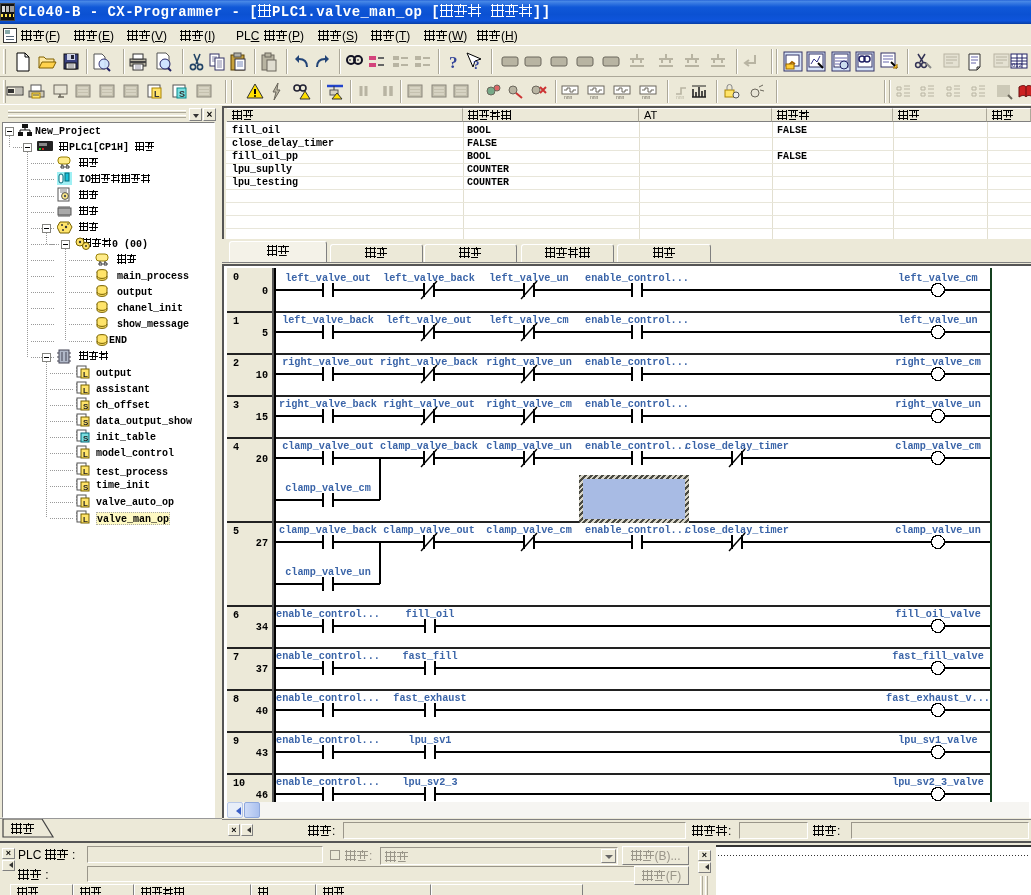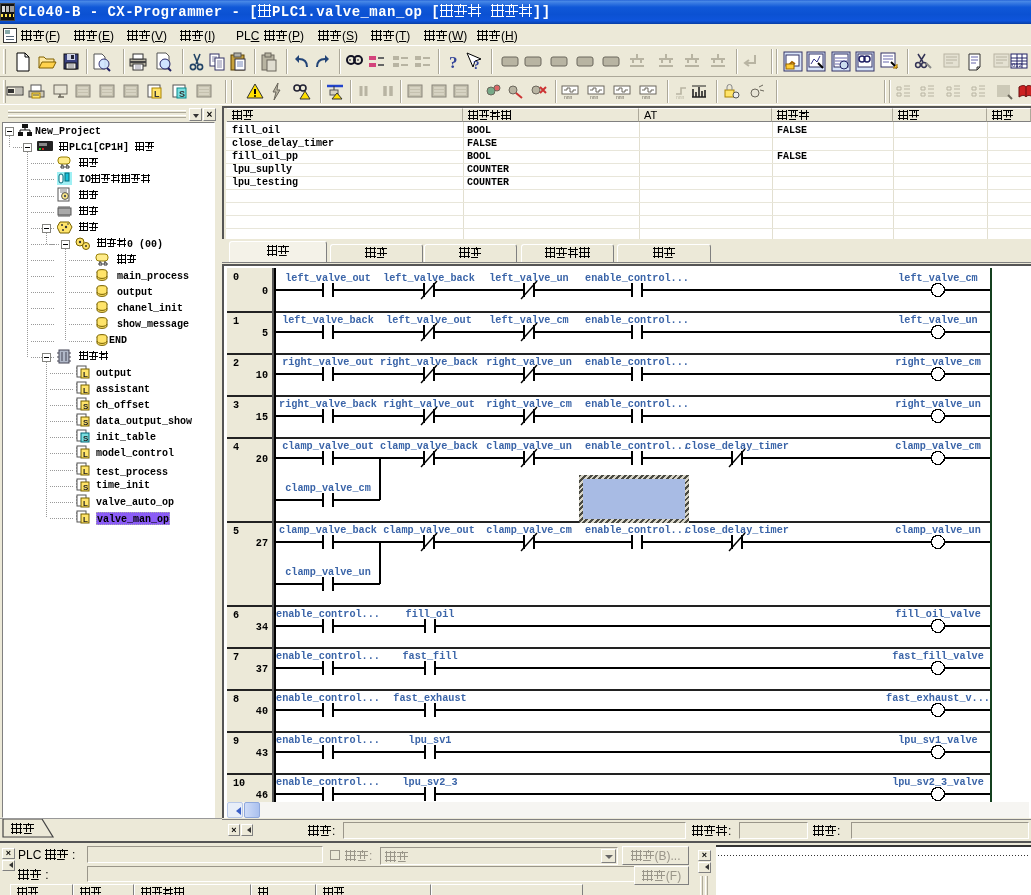--- a/index.html
+++ b/index.html
@@ -464,38 +464,38 @@
 <div class="ab" style="left:63px;top:243.8px;width:5px;height:1px;background:#000"></div>
 <div class="ab" style="left:42px;top:352.7px;width:9px;height:9px;background:#fff;border:1px solid #848480"></div>
 <div class="ab" style="left:44px;top:356.7px;width:5px;height:1px;background:#000"></div>
 <div class="ab" style="left:35px;top:124.8px;white-space:nowrap;height:13px;line-height:13px">New_Project</div>
 <div class="ab" style="left:59px;top:140.9px;white-space:nowrap;height:13px;line-height:13px"><i class="k"></i>PLC1[CP1H] <i class="k"></i><i class="q"></i></div>
 <div class="ab" style="left:79px;top:157.0px;white-space:nowrap;height:13px;line-height:13px"><i class="k"></i><i class="q"></i></div>
 <div class="ab" style="left:79px;top:173.2px;white-space:nowrap;height:13px;line-height:13px">IO<i class="k"></i><i class="q"></i><i class="r"></i><i class="k"></i><i class="q"></i><i class="r"></i></div>
 <div class="ab" style="left:79px;top:189.3px;white-space:nowrap;height:13px;line-height:13px"><i class="k"></i><i class="q"></i></div>
 <div class="ab" style="left:79px;top:205.4px;white-space:nowrap;height:13px;line-height:13px"><i class="k"></i><i class="q"></i></div>
 <div class="ab" style="left:79px;top:221.5px;white-space:nowrap;height:13px;line-height:13px"><i class="k"></i><i class="q"></i></div>
-<div class="ab" style="left:97px;top:237.6px;white-space:nowrap;height:13px;line-height:13px"><i class="k"></i><i class="q"></i><i class="r"></i>0 (00)</div>
+<div class="ab" style="left:82px;top:237.6px;white-space:nowrap;height:13px;line-height:13px"><i class="k"></i><i class="q"></i><i class="r"></i>0 (00)</div>
 <div class="ab" style="left:117px;top:253.8px;white-space:nowrap;height:13px;line-height:13px"><i class="k"></i><i class="q"></i></div>
 <div class="ab" style="left:117px;top:269.9px;white-space:nowrap;height:13px;line-height:13px">main_process</div>
 <div class="ab" style="left:117px;top:286.0px;white-space:nowrap;height:13px;line-height:13px">output</div>
 <div class="ab" style="left:117px;top:302.1px;white-space:nowrap;height:13px;line-height:13px">chanel_init</div>
 <div class="ab" style="left:117px;top:318.2px;white-space:nowrap;height:13px;line-height:13px">show_message</div>
 <div class="ab" style="left:109px;top:334.4px;white-space:nowrap;height:13px;line-height:13px">END</div>
 <div class="ab" style="left:79px;top:350.5px;white-space:nowrap;height:13px;line-height:13px"><i class="k"></i><i class="q"></i><i class="r"></i></div>
 <div class="ab" style="left:96px;top:366.6px;white-space:nowrap;height:13px;line-height:13px">output</div>
 <div class="ab" style="left:96px;top:382.7px;white-space:nowrap;height:13px;line-height:13px">assistant</div>
 <div class="ab" style="left:96px;top:398.8px;white-space:nowrap;height:13px;line-height:13px">ch_offset</div>
 <div class="ab" style="left:96px;top:415.0px;white-space:nowrap;height:13px;line-height:13px">data_output_show</div>
 <div class="ab" style="left:96px;top:431.1px;white-space:nowrap;height:13px;line-height:13px">init_table</div>
 <div class="ab" style="left:96px;top:447.2px;white-space:nowrap;height:13px;line-height:13px">model_control</div>
 <div class="ab" style="left:96px;top:466px;white-space:nowrap;height:13px;line-height:13px">test_process</div>
 <div class="ab" style="left:96px;top:479.4px;white-space:nowrap;height:13px;line-height:13px">time_init</div>
 <div class="ab" style="left:96px;top:495.6px;white-space:nowrap;height:13px;line-height:13px">valve_auto_op</div>
-<div class="ab" style="left:96px;top:511.7px;white-space:nowrap;background:#8b5cf6;border:1px dotted #aaa;height:13px;line-height:13px">valve_man_op</div>
+<div class="ab" style="left:96px;top:511.7px;white-space:nowrap;background:#fef9c3;border:1px dotted #aaa;height:13px;line-height:13px">valve_man_op</div>
 </div>
 <svg class="ab" style="left:17px;top:123.0px" width="16" height="15" viewBox="0 0 16 15">
     <rect x="5" y="1" width="6" height="4" fill="#111"></rect>
     <rect x="1" y="9" width="5" height="4" fill="#111"></rect>
     <rect x="10" y="9" width="5" height="4" fill="#111"></rect>
     <path d="M8 5v2M3 9V7h10v2" stroke="#111" fill="none"></path>
   </svg>
 <svg class="ab" style="left:37px;top:139.12px" width="16" height="15" viewBox="0 0 16 15">
     <rect x="0" y="2" width="16" height="10" rx="1" fill="#222"></rect>
     <rect x="2" y="4" width="8" height="3" fill="#888"></rect>

